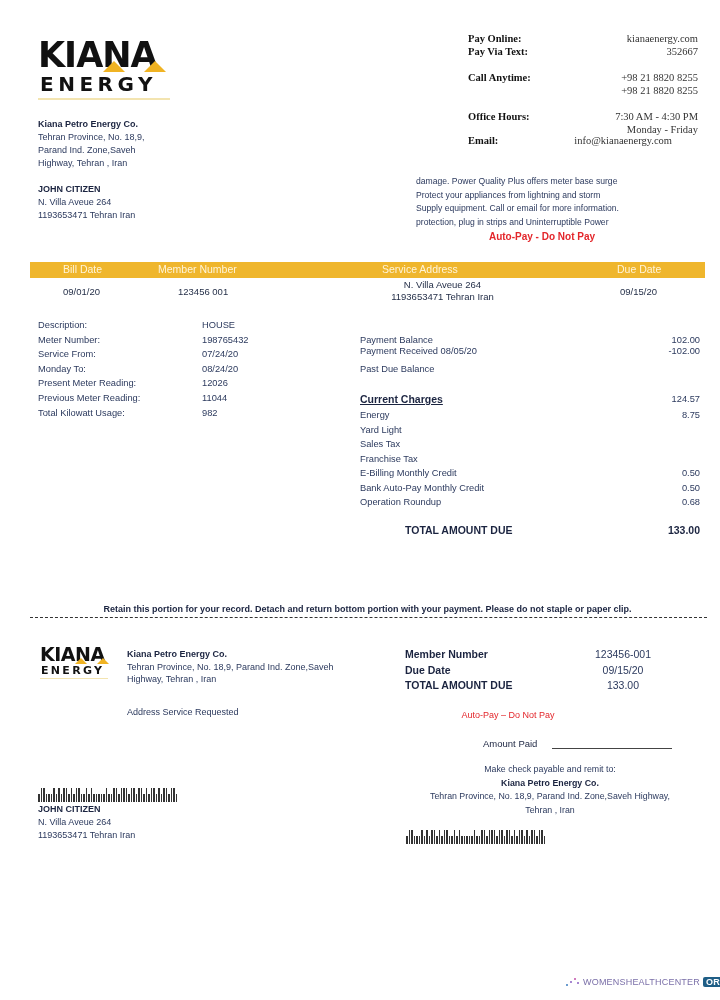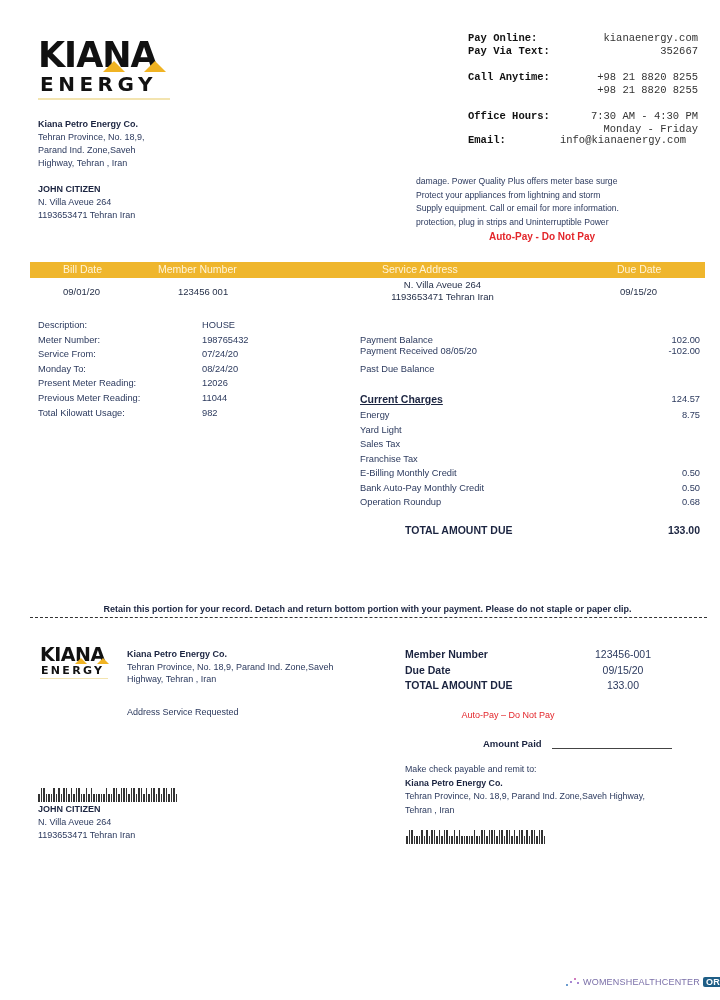--- a/index.html
+++ b/index.html
@@ -23,21 +23,21 @@
 
   .small-logo { left: 40px; top: 645px; width: 70px; height: 34px; }
   .small-logo .kiana { font-size: 19px; position: absolute; left: 0; top: 0; letter-spacing: -0.5px; }
   .small-logo .energy { font-size: 11px; letter-spacing: 2.3px; position: absolute; left: 1px; top: 20px; }
   .small-logo .tri1 { left: 35px; top: 13px; border-left-width: 6px; border-right-width: 6px; border-bottom-width: 6px; }
   .small-logo .tri2 { left: 57px; top: 13px; border-left-width: 6px; border-right-width: 6px; border-bottom-width: 6px; }
   .small-logo .underline { left: 0; top: 33px; width: 68px; height: 1px; }
   .bold { font-weight: bold; color: #1b2440; }
 
   
-  .contact { left: 468px; top: 32px; width: 230px; font-family: Liberation Mono, monospace; font-size: 10.5px; color: #222; }
+  .contact { left: 468px; top: 32px; width: 230px; font-family: Liberation Serif, serif; font-size: 10.5px; color: #222; }
   .contact .row { display: flex; justify-content: space-between; line-height: 13px; }
   .contact .lbl { font-weight: bold; color: #111; }
   .contact .val { text-align: right; color: #333; }
 
   .promo { left: 416px; top: 175px; width: 260px; font-size: 8.6px; line-height: 13.5px; color: #2c3a5e; }
   .autopay { color: #e3262b; font-weight: bold; text-align: center; }
 
   
   .bar { left: 30px; top: 262px; width: 675px; height: 16px; background: #efb62d; }
   .bar span { position: absolute; top: 1px; color: #fff4d8; font-size: 10.5px; font-weight: normal; }
@@ -60,24 +60,24 @@
 
   .stub-company { left: 127px; top: 648px; width: 260px; font-size: 9px; line-height: 12.5px; color: #2c3a5e; }
   .addr-req { left: 127px; top: 707px; font-size: 9px; color: #2c3a5e; }
 
   .stub-right { left: 405px; top: 648px; width: 258px; font-size: 10.5px; color: #1b2440; }
   .stub-right .r { position: absolute; left: 0; width: 258px; height: 15px; }
   .stub-right .l { position: absolute; left: 0; font-weight: bold; white-space: nowrap; }
   .stub-right .a { position: absolute; right: 0; width: 80px; text-align: center; color: #2c3a5e; white-space: nowrap; }
 
   .stub-autopay { left: 405px; top: 709px; width: 400px; font-size: 9px; }
-  .amount-paid { left: 483px; top: 738px; font-size: 9.5px; font-weight: bold; color: #1b2440; }
+  .amount-paid { left: 483px; top: 738px; font-size: 9.5px; font-weight: normal; color: #1b2440; }
   .paid-line { left: 552px; top: 748px; width: 120px; height: 0; border-top: 1px solid #444; }
 
-  .remit { left: 405px; top: 763px; width: 290px; font-size: 8.8px; line-height: 13.5px; color: #2c3a5e; }
+  .remit { left: 405px; top: 763px; width: 290px; font-size: 8.8px; line-height: 13.5px; color: #2c3a5e; text-align: center; }
 
   .barcode { display: flex; align-items: flex-end; height: 14px; gap: 1px; }
   .barcode i { display: block; width: 1.5px; background: #333; }
 
   .bc1 { left: 38px; top: 788px; }
   .bc2 { left: 406px; top: 830px; }
 
   .cust-stub { left: 38px; top: 803px; font-size: 9px; line-height: 13px; color: #2c3a5e; }
   .cust-top { left: 38px; top: 183px; font-size: 9px; line-height: 13px; color: #2c3a5e; }
   .company-top { left: 38px; top: 118px; font-size: 9px; line-height: 13px; color: #2c3a5e; }
@@ -131,21 +131,21 @@
   <div class="row" style="margin-top:13px">
       <span class="lbl">Office Hours:</span>
       <span class="val">7:30 AM - 4:30 PM</span>
     </div>
   <div class="row">
       <span></span>
       <span class="val">Monday - Friday</span>
     </div>
   <div class="row" style="margin-top:-2px">
       <span class="lbl">Email:</span>
-      <span class="val" style="margin-right:12px">info@kianaenergy.com</span>
+      <span class="val" style="margin-right:26px">info@kianaenergy.com</span>
     </div>
 </div>
 
 <div class="abs promo">
   <div>damage. Power Quality Plus offers meter base surge</div>
   <div>Protect your appliances from lightning and storm</div>
   <div>Supply equipment. Call or email for more information.</div>
   <div>protection, plug in strips and Uninterruptible Power</div>
   <div class="autopay" style="font-size:10px; margin-top:1px; margin-left:-8px">Auto-Pay  - Do Not Pay</div>
 </div>

